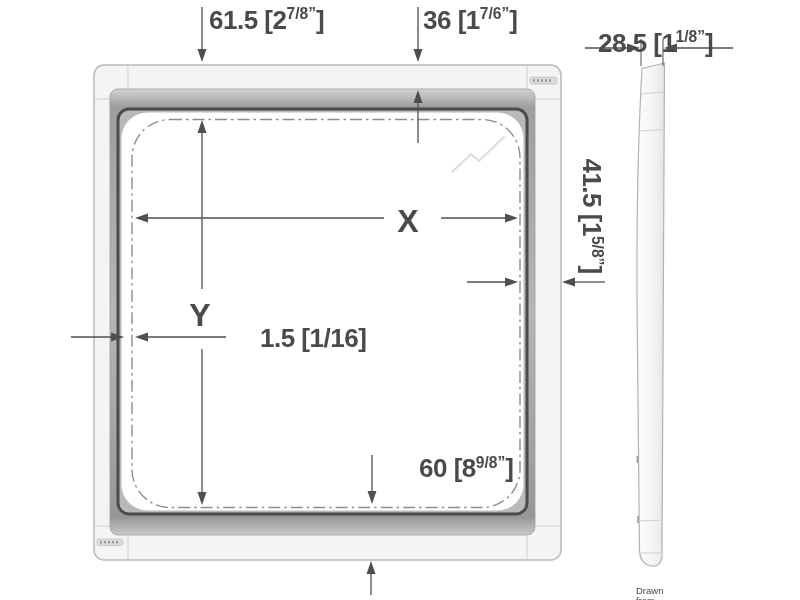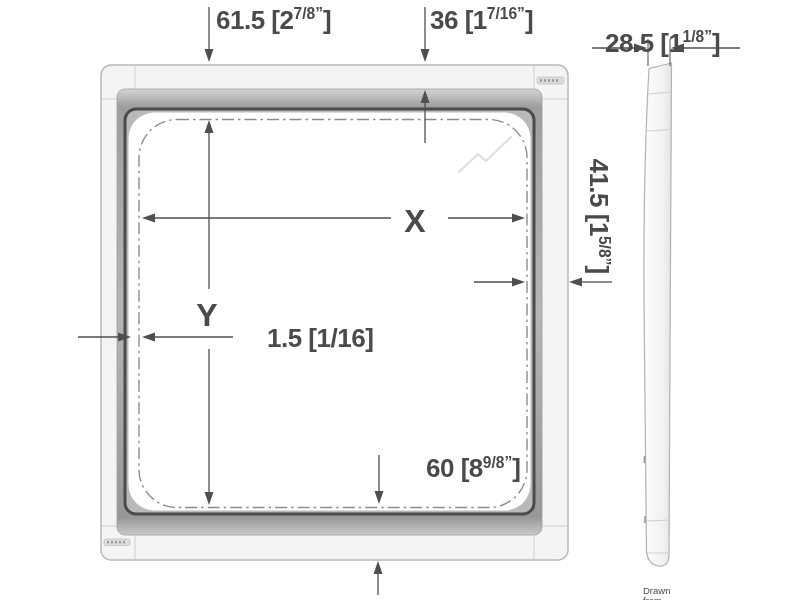--- a/index.html
+++ b/index.html
@@ -7,21 +7,21 @@
     --line:#4f4f4f;
     --frame-light:#f4f4f4;
     --frame-gray:#b4b4b4;
     --frame-dark:#4b4b4b;
     --dash-line:#8d8d8d;
     --seam:#cfcfcf;
   }
   html,body{margin:0;padding:0;background:#ffffff;}
   body{width:800px;height:600px;position:relative;overflow:hidden;
        font-family:"Liberation Sans", sans-serif;}
-  .stage{position:absolute;left:11px;top:0;width:675px;height:600px;border-radius:18px;}
+  .stage{position:absolute;left:4px;top:0;width:675px;height:600px;border-radius:18px;}
   svg.drawing{position:absolute;left:0;top:0;display:block;}
 
   .dim-label{position:absolute;white-space:nowrap;font-weight:bold;
              font-size:26px;letter-spacing:-0.5px;color:var(--text);line-height:1;}
   .dim-label sup{font-size:0.60em;letter-spacing:0;}
   .axis-label{position:absolute;white-space:nowrap;font-weight:bold;
               font-size:32px;color:var(--text);line-height:1;
               transform:translate(-50%,-50%);}
   .rot90{transform:translate(-50%,-50%) rotate(90deg);}
   .vmid{transform:translate(0,-50%);margin-left:32px;}
@@ -167,21 +167,21 @@
     <g>
       <line class="dim-stroke" x1="368" y1="455" x2="368" y2="492"></line>
       <path class="ah" d="M368,504 L363.5,491 L372.5,491 Z"></path>
       <path class="ah" d="M367,561 L362.5,574 L371.5,574 Z"></path>
       <line class="dim-stroke" x1="367" y1="573" x2="367" y2="595"></line>
     </g>
   </svg>
 
   <div class="dim-label" style="left:205px;top:6px;"><span>61.5 [2</span><sup>7/8”</sup><span>]</span></div>
 
-  <div class="dim-label" style="left:419px;top:6px;"><span>36 [1</span><sup>7/16”</sup><span>]</span></div>
+  <div class="dim-label" style="left:419px;top:6px;"><span>36 [1</span><sup>7/6”</sup><span>]</span></div>
 
   <div class="dim-label" style="left:594px;top:5px;margin-top:24px;"><span>28.5 [1</span><sup>1/8”</sup><span>]</span></div>
 
   <div class="dim-label rot90" style="left:588px;top:216px;"><span>41.5 [1</span><sup>5/8”</sup><span>]</span></div>
 
   <div class="axis-label" style="left:404px;top:221px;">X</div>
 
   <div class="axis-label" style="left:196px;top:315px;">Y</div>
 
   <div class="dim-label vmid" style="left:224px;top:338px;">1.5 [1/16]</div>

